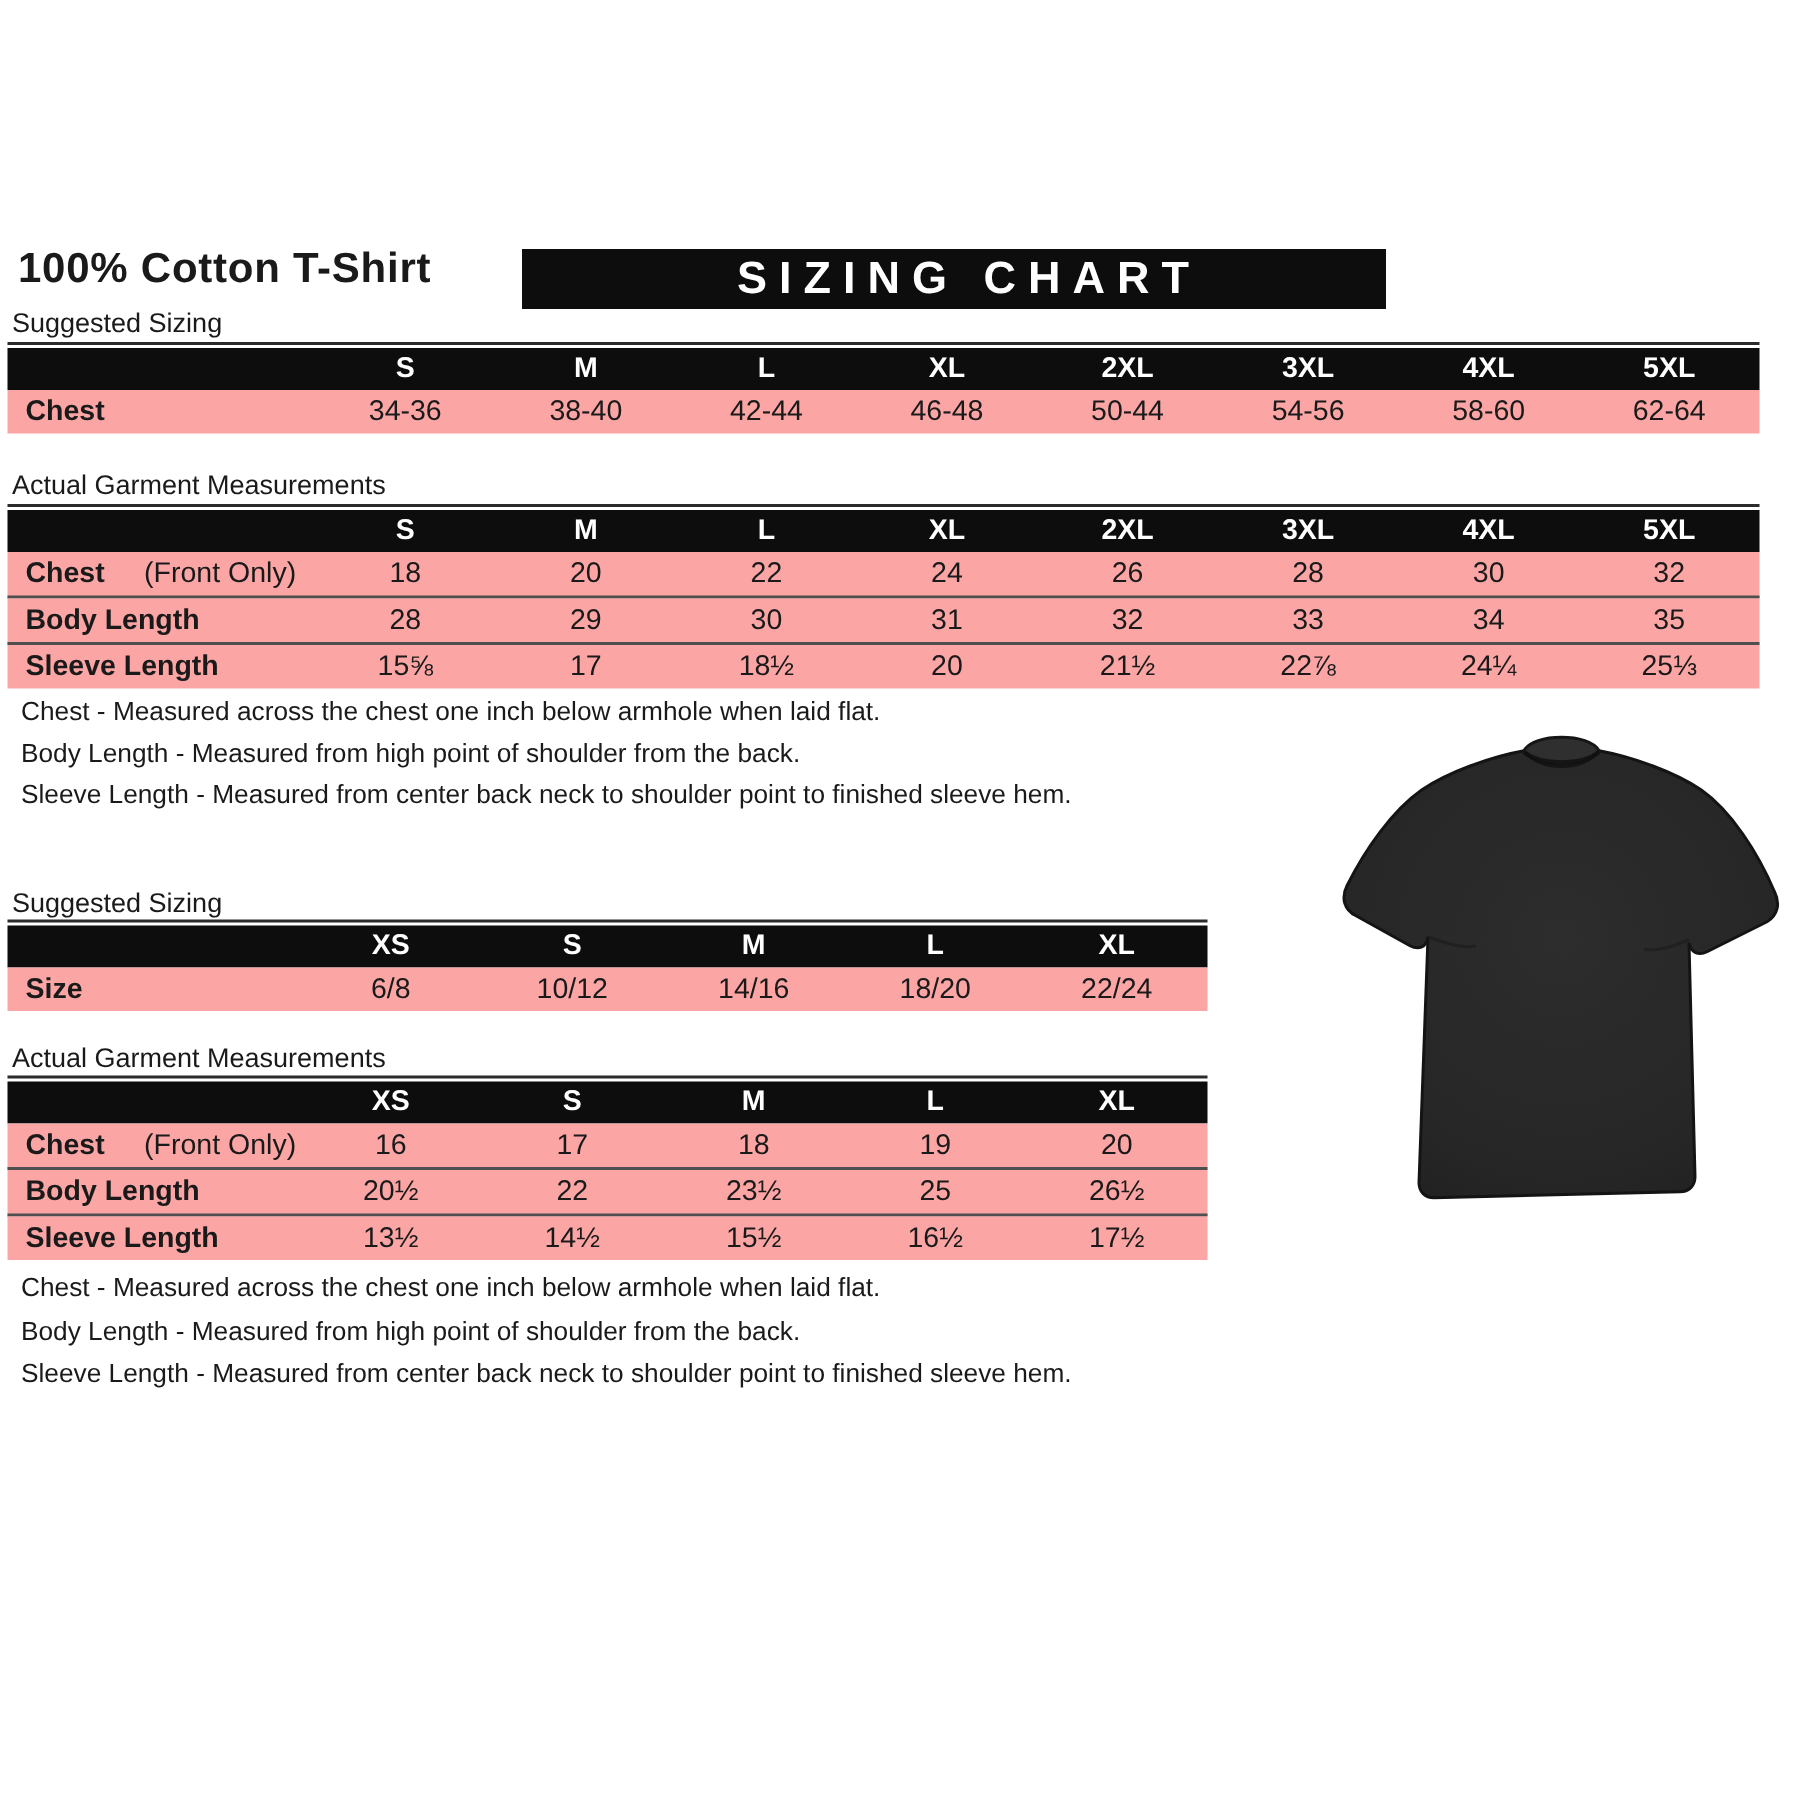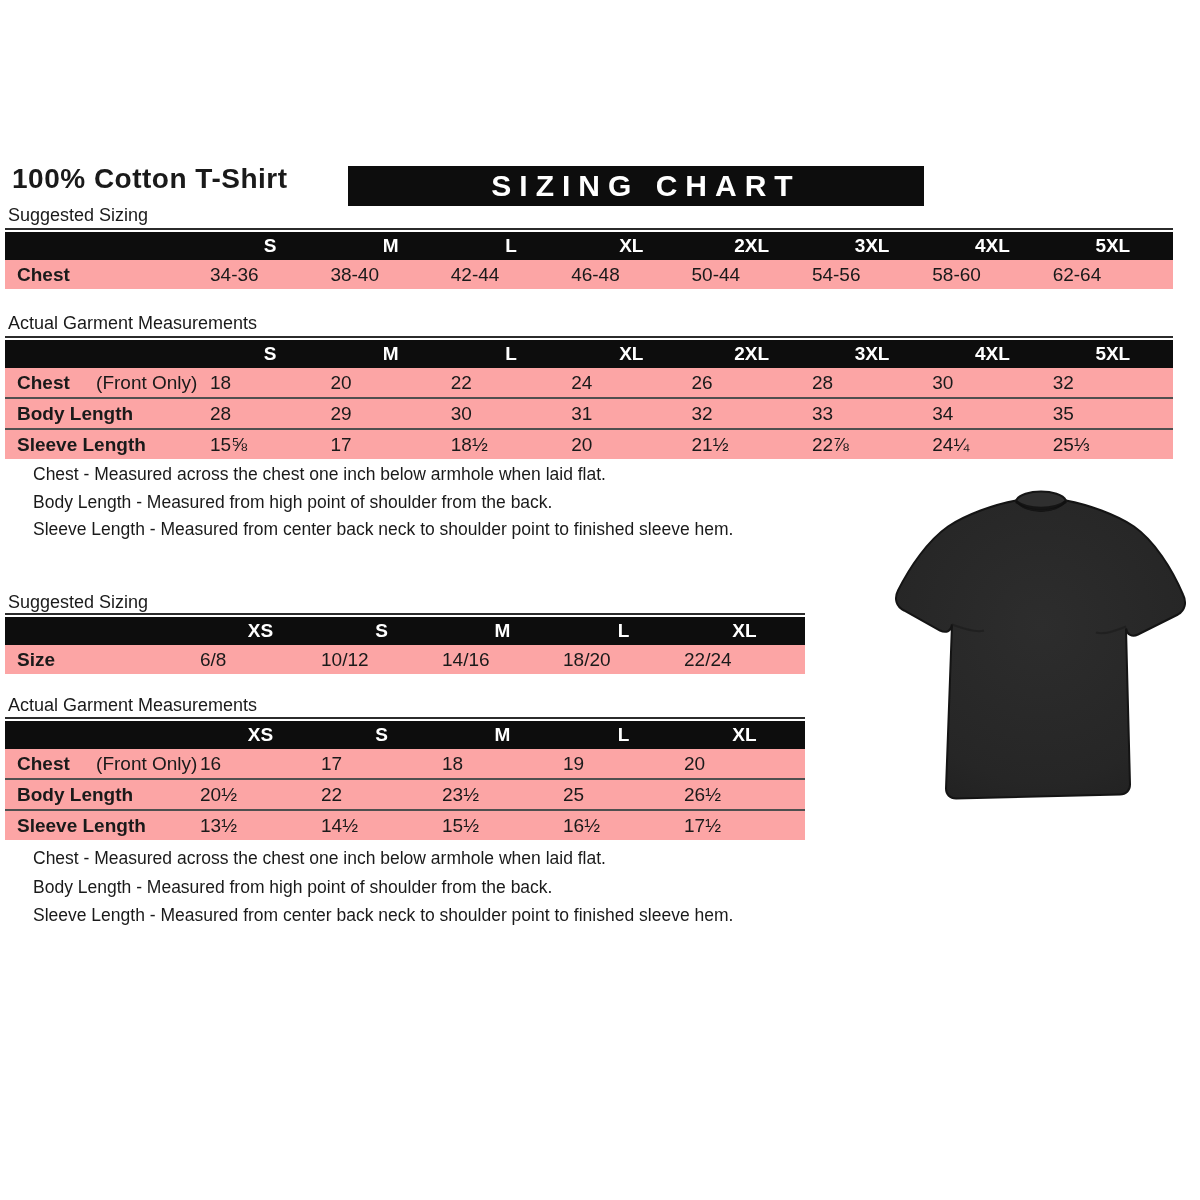--- a/index.html
+++ b/index.html
@@ -15,27 +15,27 @@
   }
   .section-label{font-size:18px;}
   .sizing-table{left:5px;}
   .topline{height:2px;background:#2b2b2b;margin-bottom:2px;}
   .trow{display:grid;align-items:center;}
   .tA{grid-template-columns:205px repeat(8,1fr);}
   .tY{grid-template-columns:195px repeat(5,1fr);}
   .barrow{background:var(--header-bg,#0d0d0d);color:#ffffff;height:28px;}
   .barrow .hcell{font-weight:bold;font-size:19px;text-align:center;}
   .datarow{height:29px;font-size:19px;background:#fca5a5;}
-  .datarow .vcell{}
+  .datarow .vcell{text-align:center;}
   .rowlabel{padding-left:12px;white-space:nowrap;}
   .rowlabel .b{font-weight:bold;}
   .rowlabel .r{font-weight:normal;margin-left:21px;}
   .mtable .datarow{border-bottom:2.5px solid var(--divider,#4f4f4f);}
   .mtable .datarow:last-child{border-bottom:none;}
-  .notes{font-size:17.5px;line-height:27.5px;margin-left:19px;}
+  .notes{font-size:17.5px;line-height:27.5px;}
   .notes div{white-space:nowrap;}
   .youth-title{font-size:27px;font-weight:bold;letter-spacing:0.3px;}
 </style>
 </head>
 <body>
 
 <div id="canvas" style="--banner-bg: #0d0d0d; --header-bg: #0d0d0d; --text: #1a1a1a; --divider: #4f4f4f; --tshirt: #262626;">
 
   <div class="abs main-title" style="left:12px;top:163px;">100% Cotton T-Shirt</div>
   <div class="abs banner" style="left:348px;top:166px;width:556px;">SIZING CHART</div>

